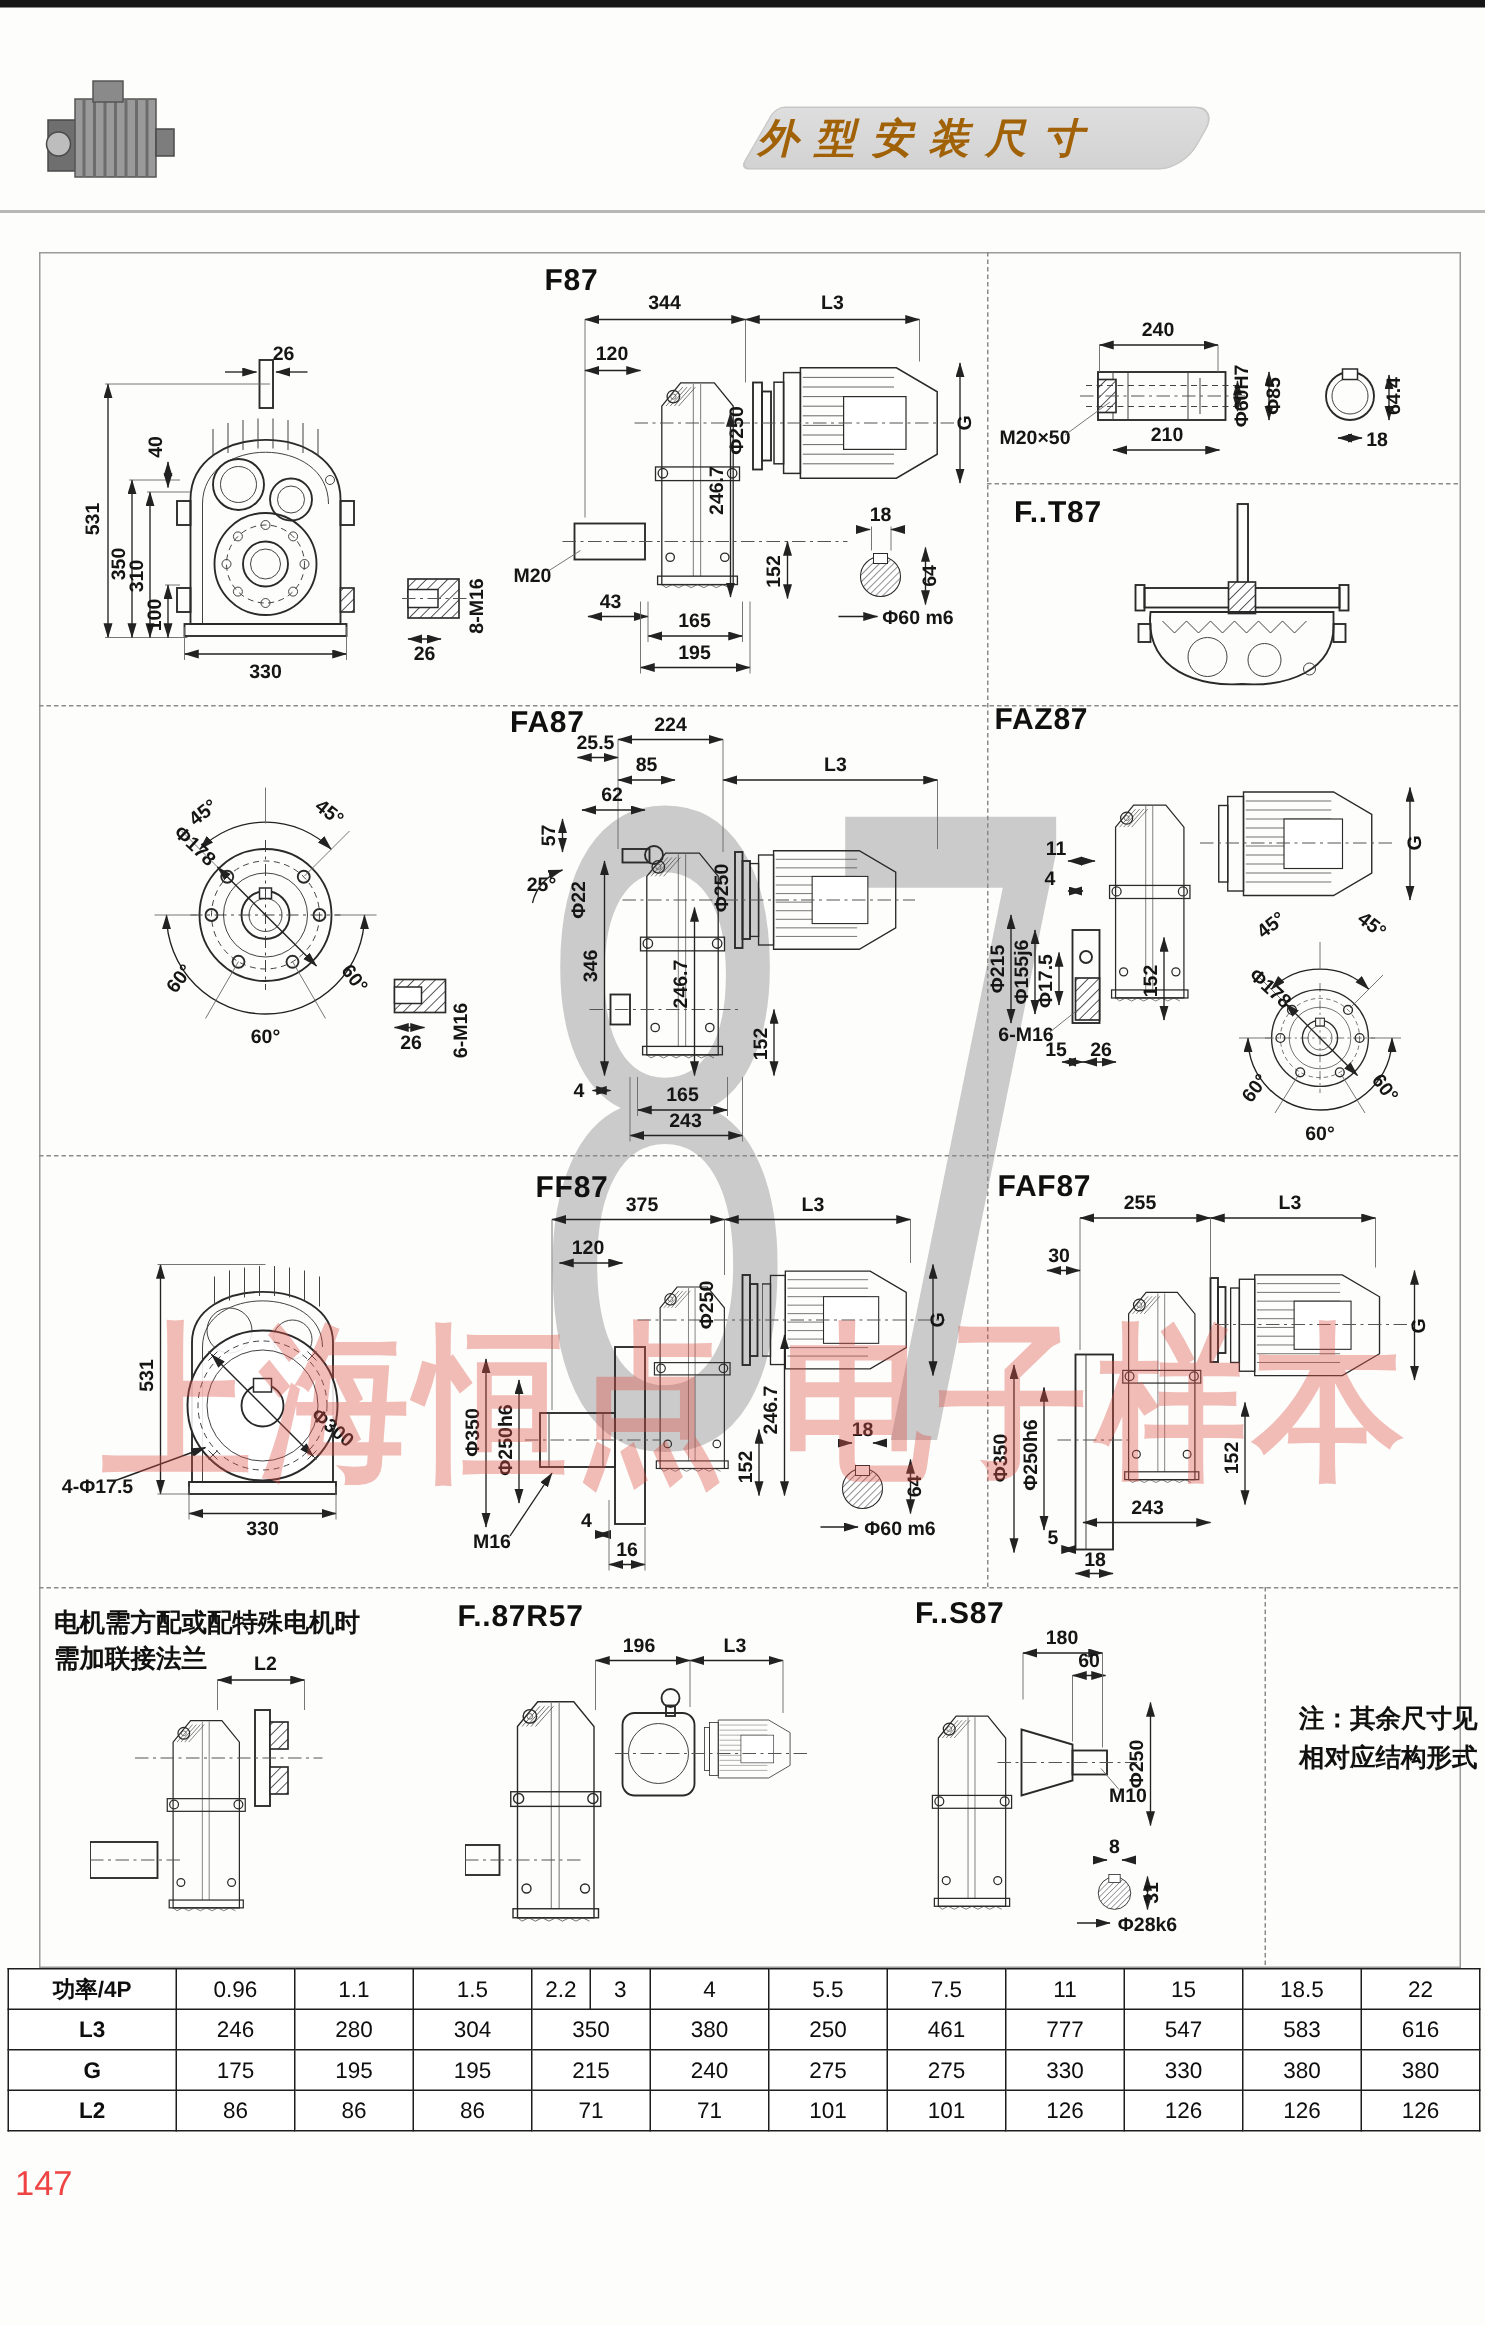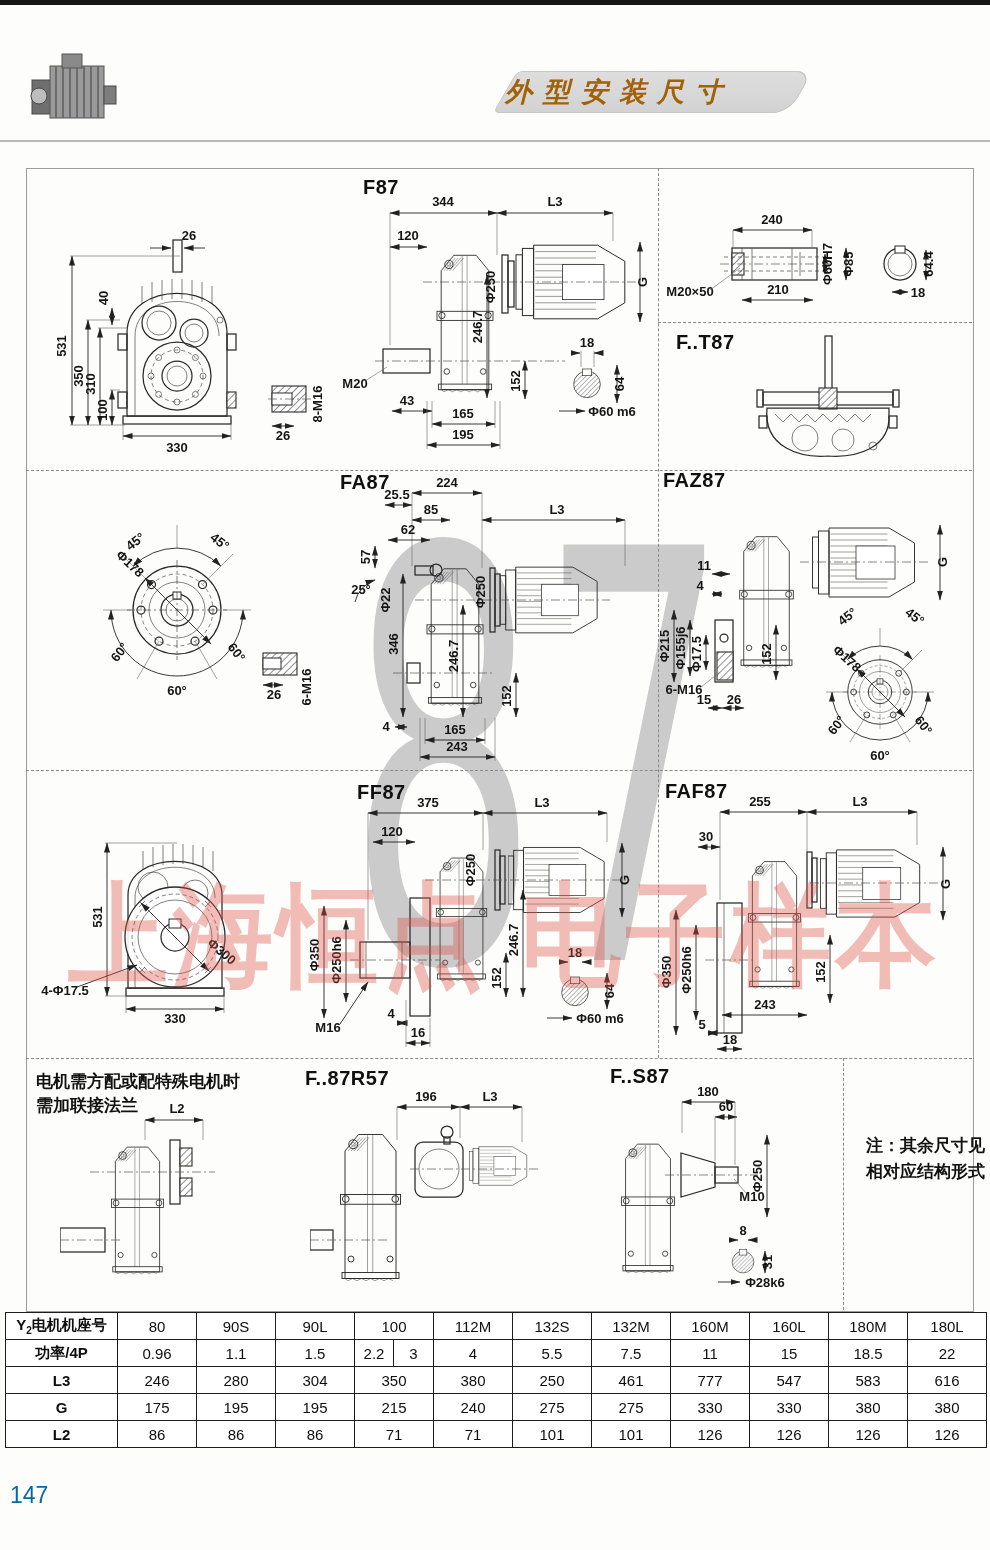--- a/index.html
+++ b/index.html
@@ -35,21 +35,21 @@
         letter-spacing:5px;color:rgba(222,82,70,.38);transform:scaleY(1.12);transform-origin:top left;
         z-index:6;pointer-events:none;white-space:nowrap}
   svg.drw{position:absolute;z-index:2}
   
   #dimtable{position:absolute;left:5px;top:1312px;border-collapse:collapse;z-index:3;background:#fff}
   #dimtable td{border:1.4px solid #1d1d1d;text-align:center;font:500 15px "Liberation Sans",sans-serif;
         height:26px;padding:0 2px;color:#0e0e0e}
   #dimtable td.lbl{font-weight:700}
   sub{font-size:10px}
   #footnote{position:absolute;left:8px;top:1458px;font:700 13.5px "Liberation Sans",sans-serif;color:#111}
-  #pageno{position:absolute;left:10px;top:1482px;font:500 23px "Liberation Sans",sans-serif;color:#0369a1}
+  #pageno{position:absolute;left:10px;top:1442px;font:500 23px "Liberation Sans",sans-serif;color:#ef4444}
 </style>
 </head>
 <body>
 
 <div id="page">
 
 <svg width="0" height="0" style="position:absolute">
 <defs>
 <marker id="ma" markerWidth="11" markerHeight="8" refX="9.5" refY="3" orient="auto-start-reverse" markerUnits="userSpaceOnUse">
           <path d="M0,0 L10,3 L0,6 Z" fill="#222"></path>
@@ -628,34 +628,20 @@
         <col style="width:40px">
         <col style="width:79px">
         <col style="width:79px">
     <col style="width:79px">
         <col style="width:79px">
         <col style="width:79px">
         <col style="width:79px">
         <col style="width:79px">
   </colgroup>
   <tbody>
-        <tr>
-    <td class="lbl"><span>Y</span><sub>2</sub><span>电机机座号</span></td>
-    <td>80</td>
-    <td>90S</td>
-    <td>90L</td>
-    <td colspan="2">100</td>
-    <td>112M</td>
-    <td>132S</td>
-    <td>132M</td>
-    <td>160M</td>
-    <td>160L</td>
-    <td>180M</td>
-    <td>180L</td>
-  </tr>
   <tr>
     <td class="lbl">功率/4P</td>
     <td>0.96</td>
     <td>1.1</td>
     <td>1.5</td>
     <td>2.2</td>
     <td>3</td>
     <td>4</td>
     <td>5.5</td>
     <td>7.5</td>

